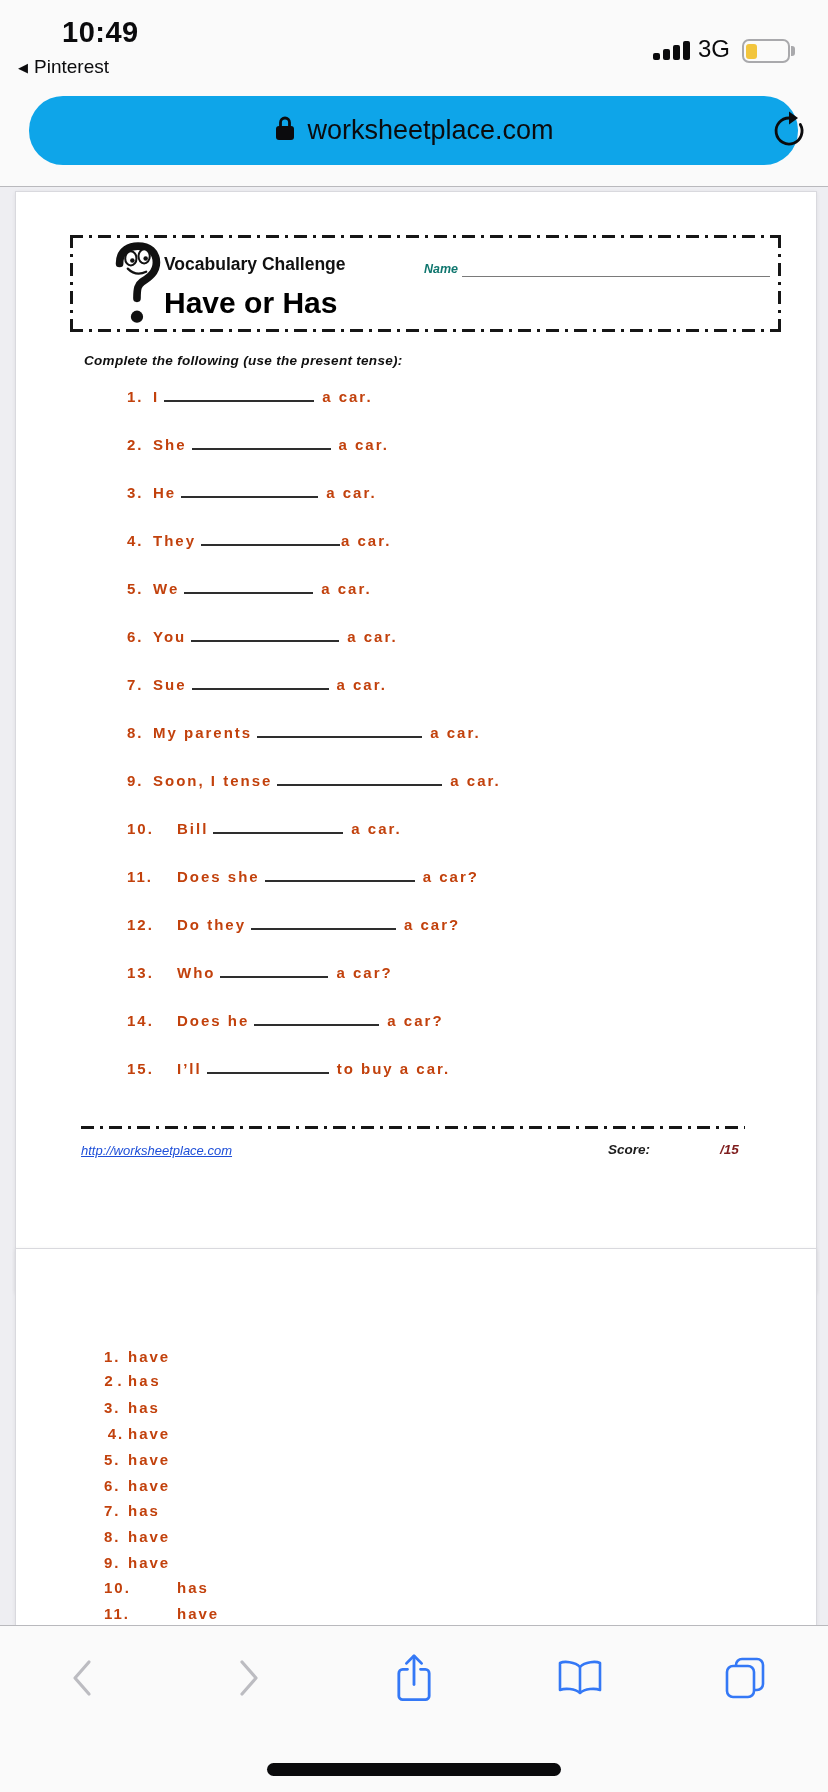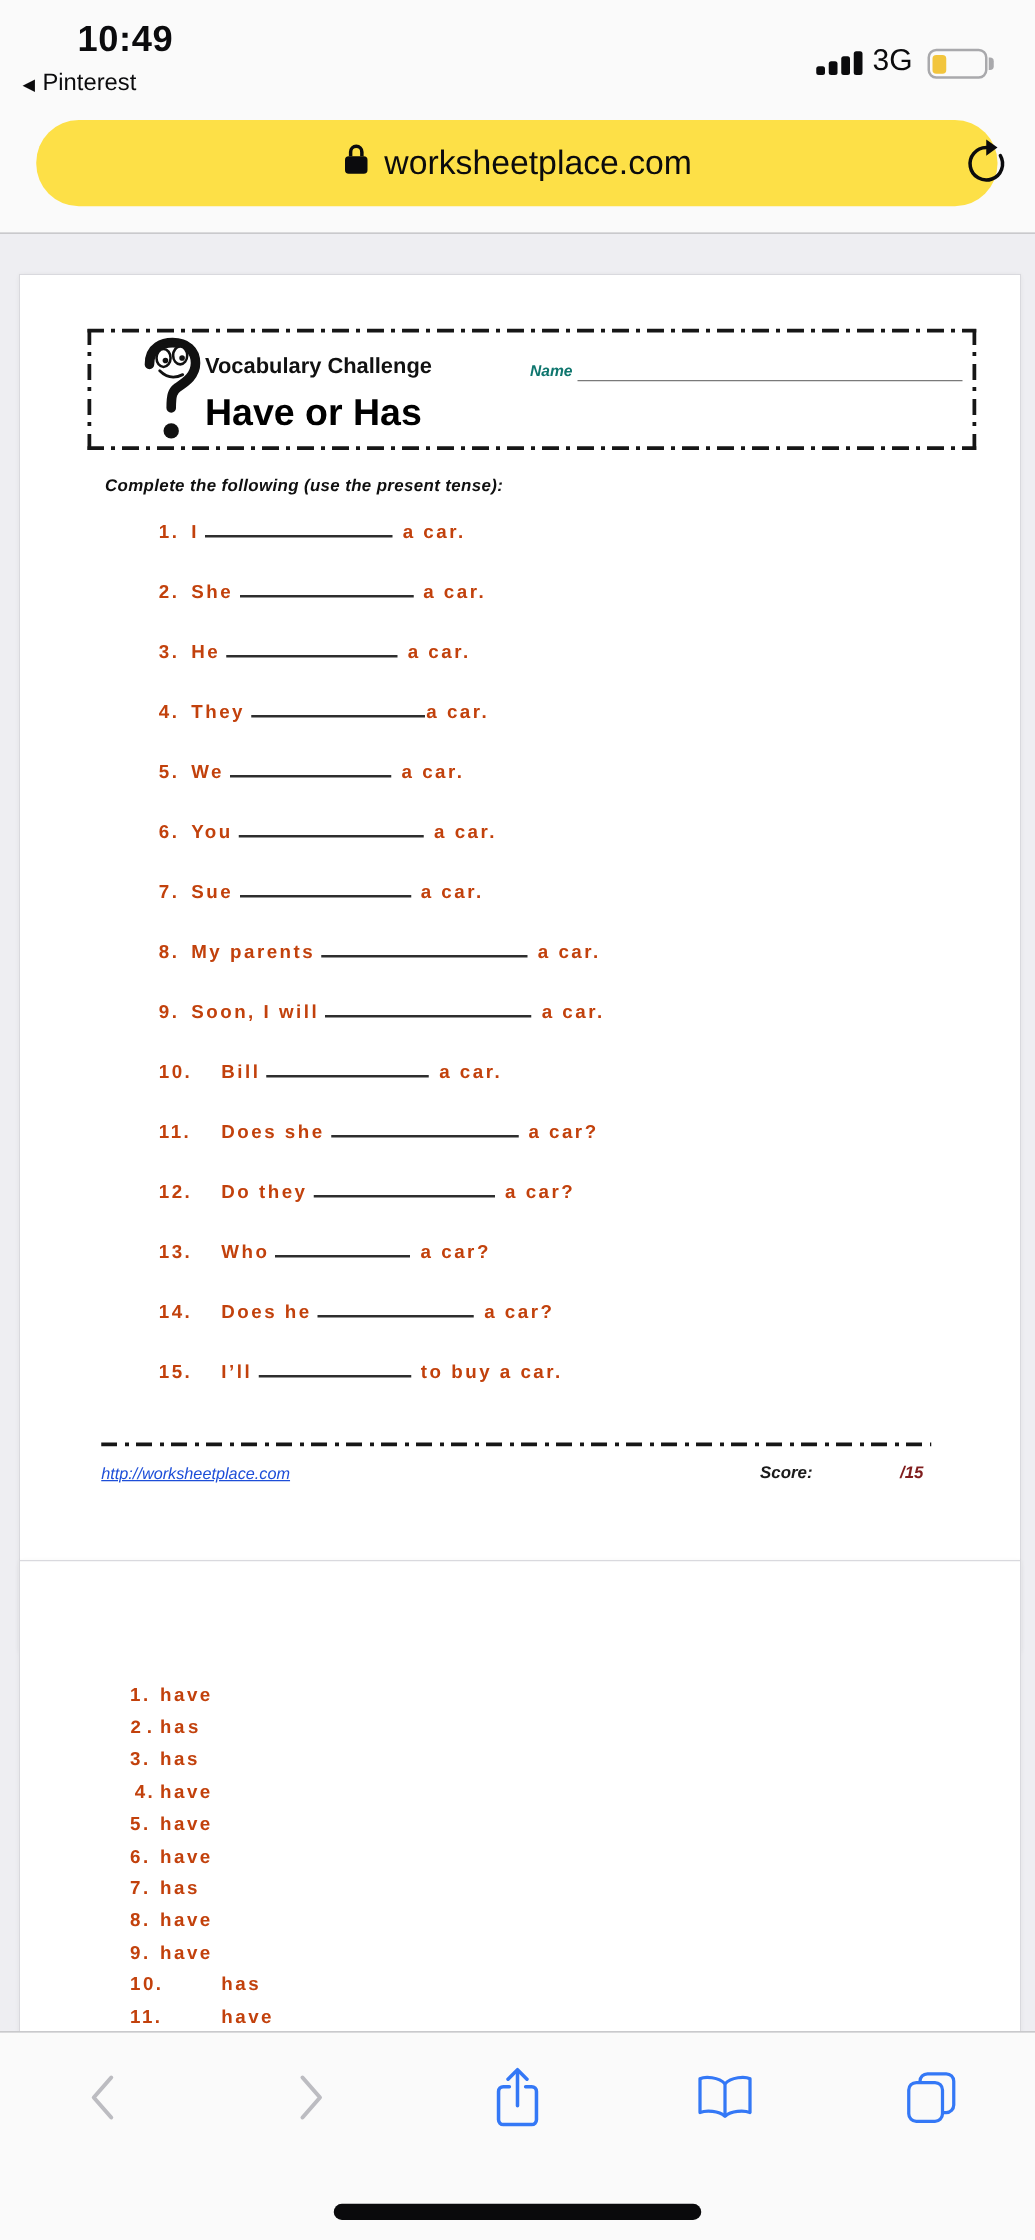--- a/index.html
+++ b/index.html
@@ -13,30 +13,30 @@
   .backapp{position:absolute;left:18px;top:56px;font-size:19px;color:#0b0b0d;display:flex;align-items:center;gap:6px;}
   .backapp .tri{font-size:13px;line-height:1;}
   .sigbars{position:absolute;left:653px;top:40px;height:20px;display:flex;align-items:flex-end;gap:3.5px;}
   .sigbars i{width:6.5px;background:#0b0b0d;border-radius:2px;display:block;}
   .sigbars i:nth-child(1){height:7px}.sigbars i:nth-child(2){height:11px}
   .sigbars i:nth-child(3){height:15px}.sigbars i:nth-child(4){height:19px}
   .net{position:absolute;left:698px;top:35px;font-size:24px;color:#0b0b0d;}
   .batt{position:absolute;left:742px;top:39px;width:44px;height:20px;border:2px solid #a9a9ac;border-radius:7px;}
   .batt .fill{position:absolute;left:2px;top:2.5px;width:12px;height:15px;border-radius:3px;}
   .batt .nub{position:absolute;right:-7px;top:5px;width:4px;height:10px;background:#a9a9ac;border-radius:0 3px 3px 0;}
-  .pill{position:absolute;left:29px;top:96px;width:769px;height:69px;background:#fde047;border-radius:34px;
+  .pill{position:absolute;left:29px;top:96px;width:769px;height:69px;background:#0ea5e9;border-radius:34px;
         display:flex;align-items:center;justify-content:center;gap:10px;}
   .pill .url{font-size:27px;color:#0b0b0d;}
   .reload{position:absolute;right:18px;top:108px;width:42px;height:42px;}
 
   
   .webview{position:absolute;left:0;top:187px;width:828px;height:1438px;background:#eeeef2;overflow:hidden;}
   .card{position:absolute;left:15px;width:802px;background:#fff;border:1px solid #d9d9de;
         box-shadow:0 1px 4px rgba(0,0,0,.07);box-sizing:border-box;}
-  .card1{top:32px;height:1102px;}
+  .card1{top:4px;height:1102px;}
   .card2{top:1061px;height:700px;}
 
   
   .ddh{position:absolute;height:3px;background-image:repeating-linear-gradient(90deg,#161616 0 13px,transparent 13px 19px,#161616 19px 22px,transparent 22px 28px);}
   .ddv{position:absolute;width:3px;background-image:repeating-linear-gradient(180deg,#161616 0 13px,transparent 13px 19px,#161616 19px 22px,transparent 22px 28px);}
 
   .wsfont{font-weight:700;letter-spacing:2px;color:#c2410c;}
   .vc-label{position:absolute;left:148px;top:62px;font-size:17.5px;font-weight:600;color:#111;}
   .name-label{position:absolute;left:408px;top:70px;font-size:12.5px;font-style:italic;font-weight:600;color:#0f766e;}
   .name-line{position:absolute;left:446px;top:84px;width:308px;height:0;border-bottom:1.5px solid #7a7a7a;}
@@ -134,21 +134,21 @@
 
       <div>
           <div class="q-row wsfont" style="top: 193px;"><span class="q-num">1.</span><span>I</span><span class="blank" style="width: 150px;"></span><span>a car.</span></div>
           <div class="q-row wsfont" style="top: 241px;"><span class="q-num">2.</span><span>She</span><span class="blank" style="width: 139px;"></span><span>a car.</span></div>
           <div class="q-row wsfont" style="top: 289px;"><span class="q-num">3.</span><span>He</span><span class="blank" style="width: 137px;"></span><span>a car.</span></div>
           <div class="q-row wsfont" style="top: 337px;"><span class="q-num">4.</span><span>They</span><span class="blank tight" style="width: 139px;"></span><span>a car.</span></div>
           <div class="q-row wsfont" style="top: 385px;"><span class="q-num">5.</span><span>We</span><span class="blank" style="width: 129px;"></span><span>a car.</span></div>
           <div class="q-row wsfont" style="top: 433px;"><span class="q-num">6.</span><span>You</span><span class="blank" style="width: 148px;"></span><span>a car.</span></div>
           <div class="q-row wsfont" style="top: 481px;"><span class="q-num">7.</span><span>Sue</span><span class="blank" style="width: 137px;"></span><span>a car.</span></div>
           <div class="q-row wsfont" style="top: 529px;"><span class="q-num">8.</span><span>My parents</span><span class="blank" style="width: 165px;"></span><span>a car.</span></div>
-          <div class="q-row wsfont" style="top: 577px;"><span class="q-num">9.</span><span>Soon, I will</span><span class="blank" style="width: 165px;"></span><span>a car.</span></div>
+          <div class="q-row wsfont" style="top: 577px;"><span class="q-num">9.</span><span>Soon, I tense</span><span class="blank" style="width: 165px;"></span><span>a car.</span></div>
           <div class="q-row wsfont" style="top: 625px;"><span class="q-num long">10.</span><span>Bill</span><span class="blank" style="width: 130px;"></span><span>a car.</span></div>
           <div class="q-row wsfont" style="top: 673px;"><span class="q-num long">11.</span><span>Does she</span><span class="blank" style="width: 150px;"></span><span>a car?</span></div>
           <div class="q-row wsfont" style="top: 721px;"><span class="q-num long">12.</span><span>Do they</span><span class="blank" style="width: 145px;"></span><span>a car?</span></div>
           <div class="q-row wsfont" style="top: 769px;"><span class="q-num long">13.</span><span>Who</span><span class="blank" style="width: 108px;"></span><span>a car?</span></div>
           <div class="q-row wsfont" style="top: 817px;"><span class="q-num long">14.</span><span>Does he</span><span class="blank" style="width: 125px;"></span><span>a car?</span></div>
           <div class="q-row wsfont" style="top: 865px;"><span class="q-num long">15.</span><span>I’ll</span><span class="blank" style="width: 122px;"></span><span>to buy a car.</span></div>
         </div>
 
       <div class="ddh sep"></div>
       <div class="site-link">http://worksheetplace.com</div>

